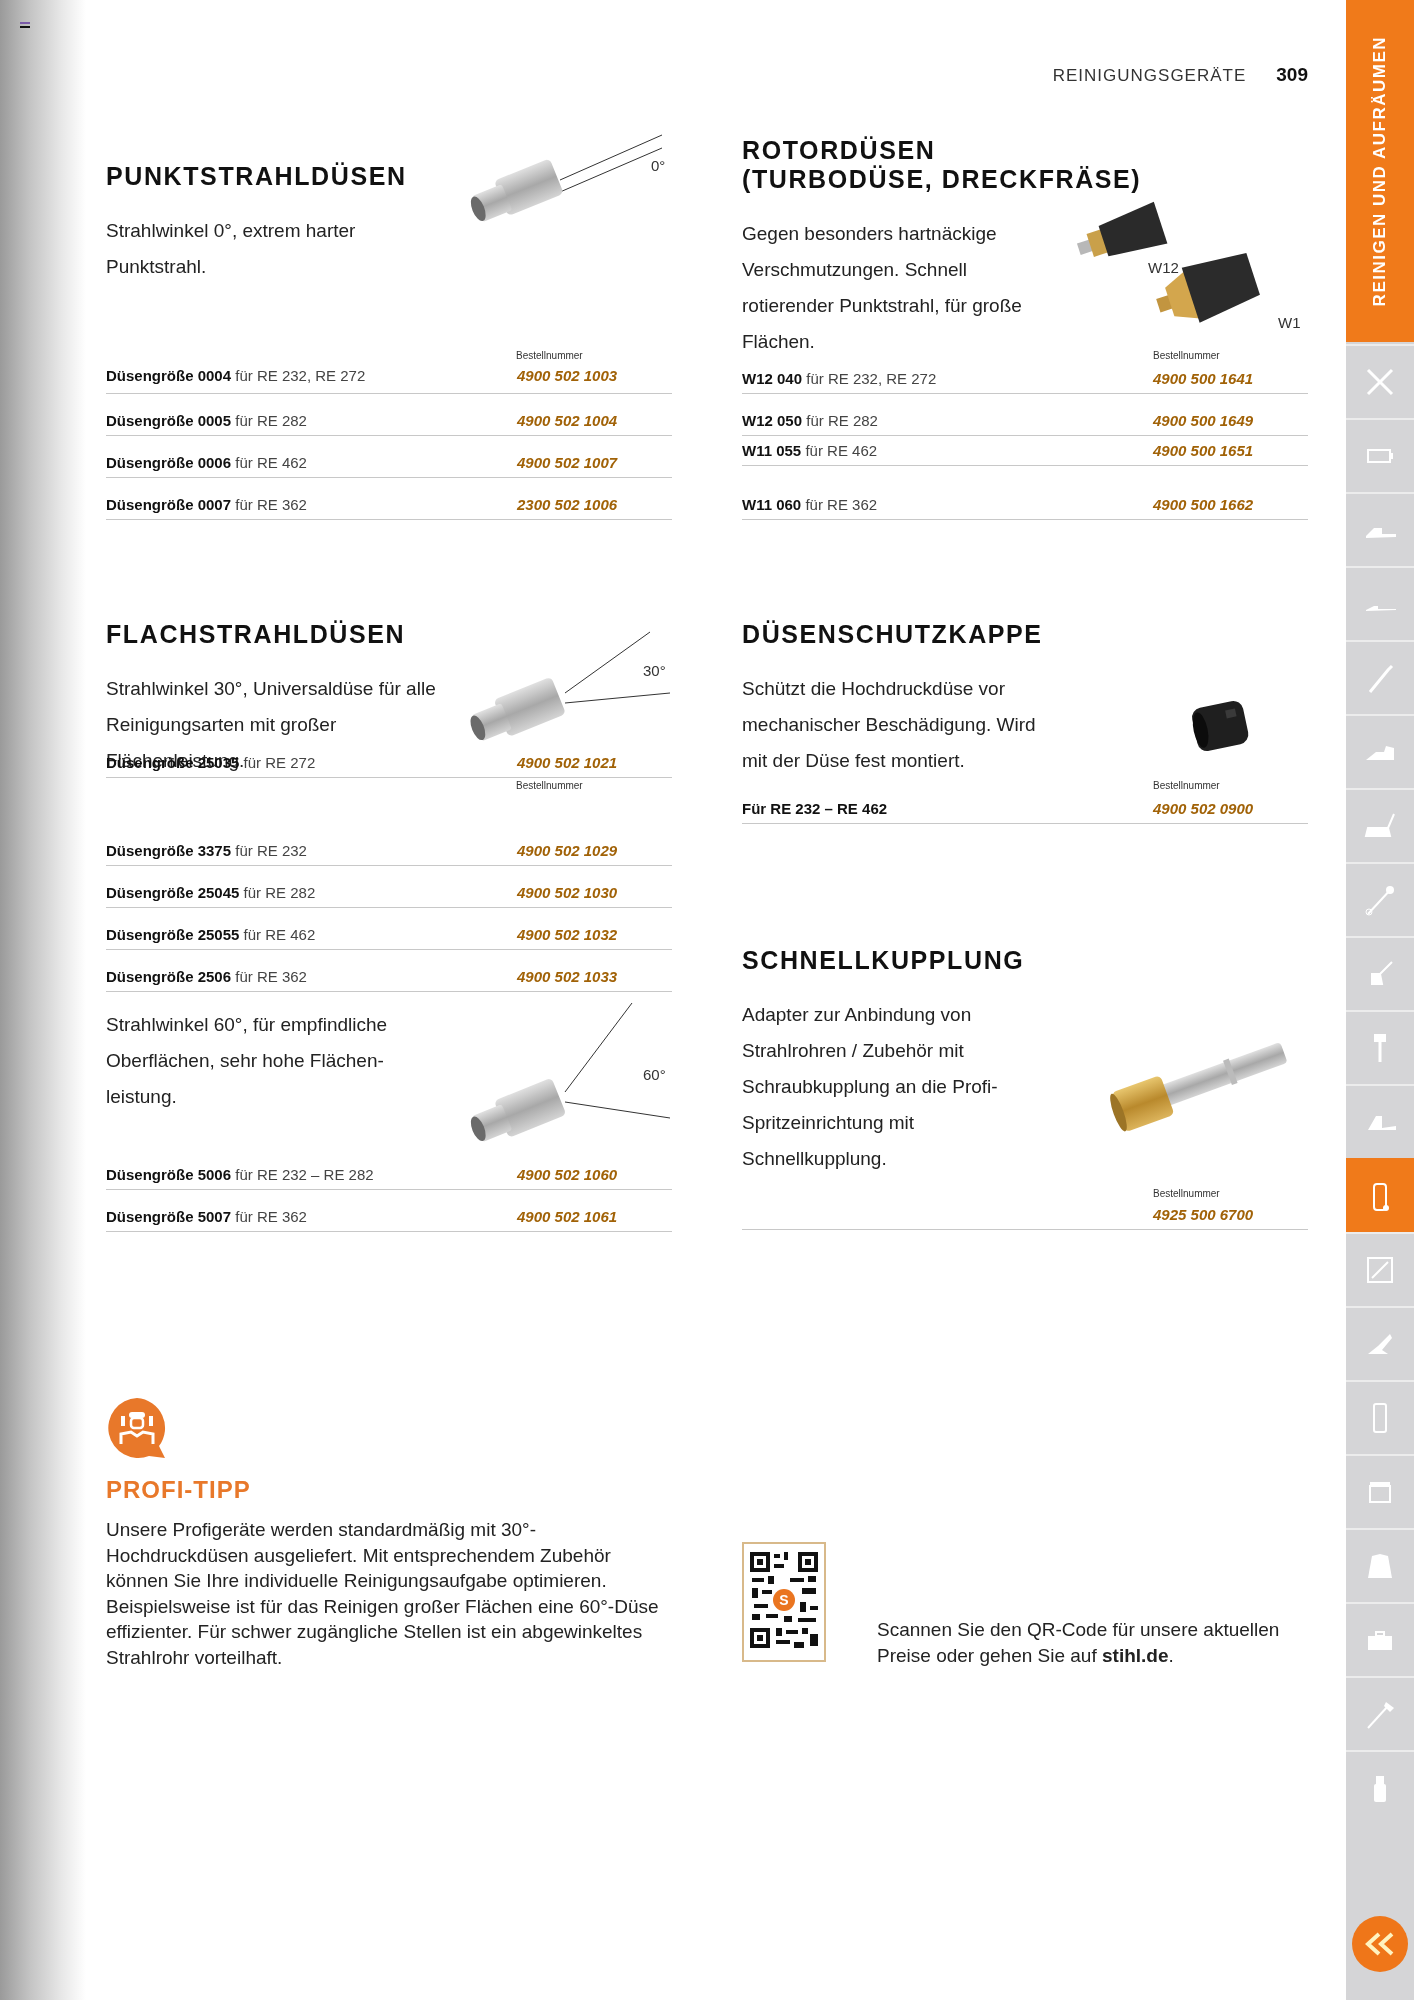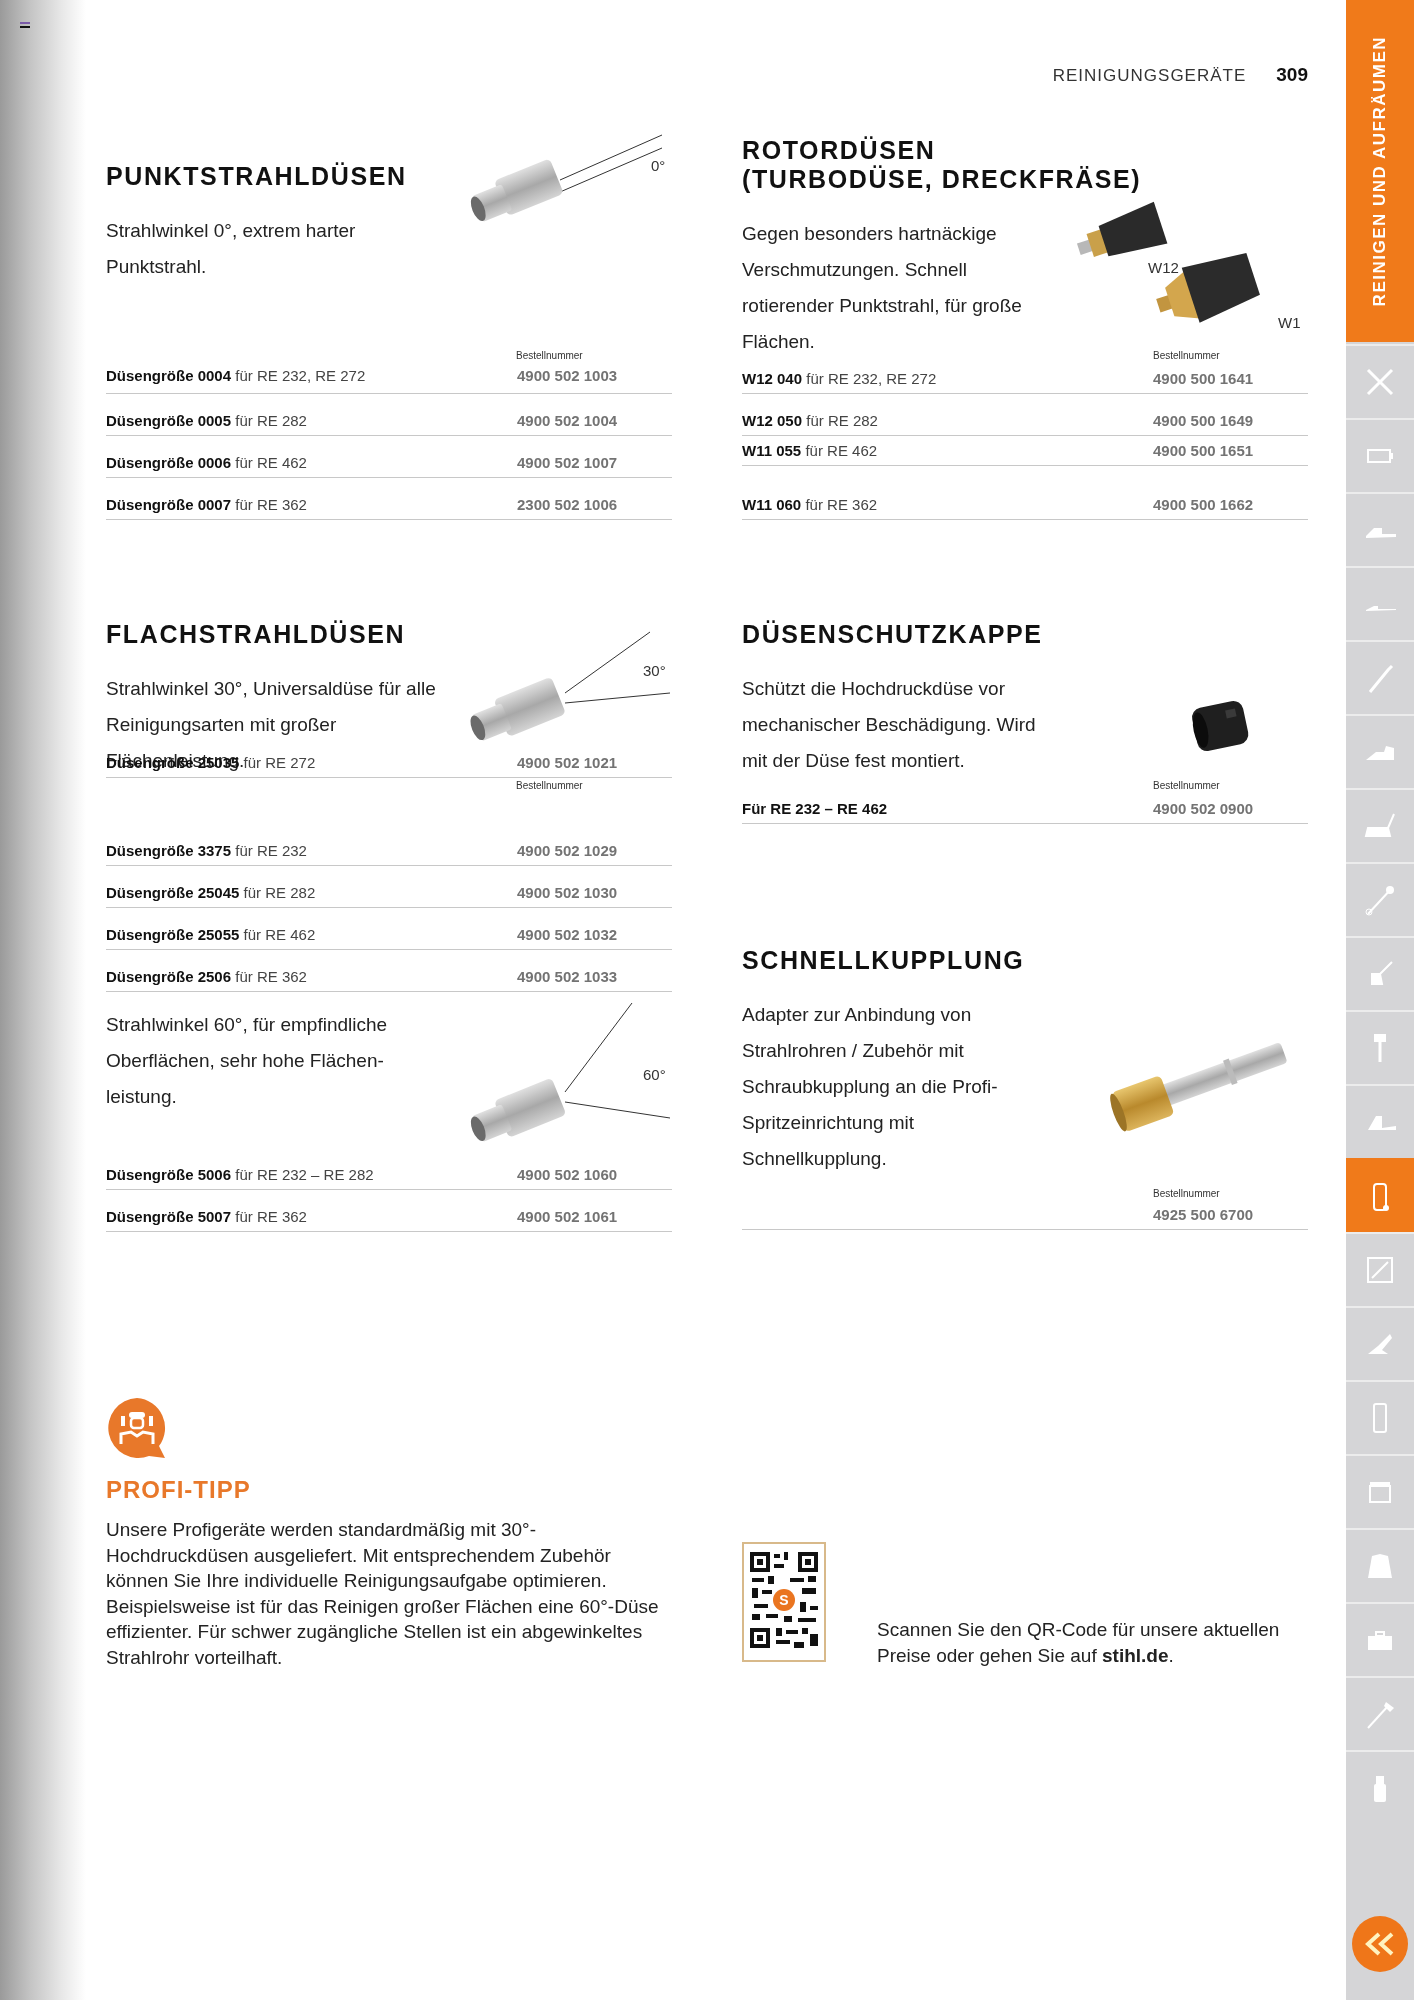--- a/index.html
+++ b/index.html
@@ -22,21 +22,21 @@
   .col { position: absolute; }
   .title { font-size: 25px; font-weight: bold; letter-spacing: 1.6px; line-height: 29px; margin: 0; color: #111; text-transform: uppercase; }
   .desc { font-size: 19px; line-height: 36px; color: #222; margin: 0; }
   .ordhead { position: absolute; font-size: 10px; color: #333; }
   .row {
     position: absolute; display: flex; justify-content: space-between; align-items: flex-end;
     border-bottom: 1.5px solid #c8c8c8; height: 30px; font-size: 15px; box-sizing: border-box; padding-bottom: 6px;
   }
   .row .lbl b { font-weight: bold; color: #111; }
   .row .lbl span { color: #444; }
-  .row .num { font-weight: bold; color: #737373; width: 155px; }
+  .row .num { font-weight: bold; color: #a16207; width: 155px; font-style: italic; }
   .angle { position: absolute; font-size: 15px; color: #333; }
 
   .sidebar { position: absolute; right: 0; top: 0; width: 68px; height: 2000px; background: #d5d5d7; }
   .side-active-top {
     position: absolute; left: 0; top: 0; width: 68px; height: 342px; background: #f07a1a;
     display: flex; align-items: center; justify-content: center;
   }
   .side-active-top .vtext {
     writing-mode: vertical-rl; transform: rotate(180deg); color: #fff; font-weight: bold; font-size: 17px; letter-spacing: 1.5px;
   }

